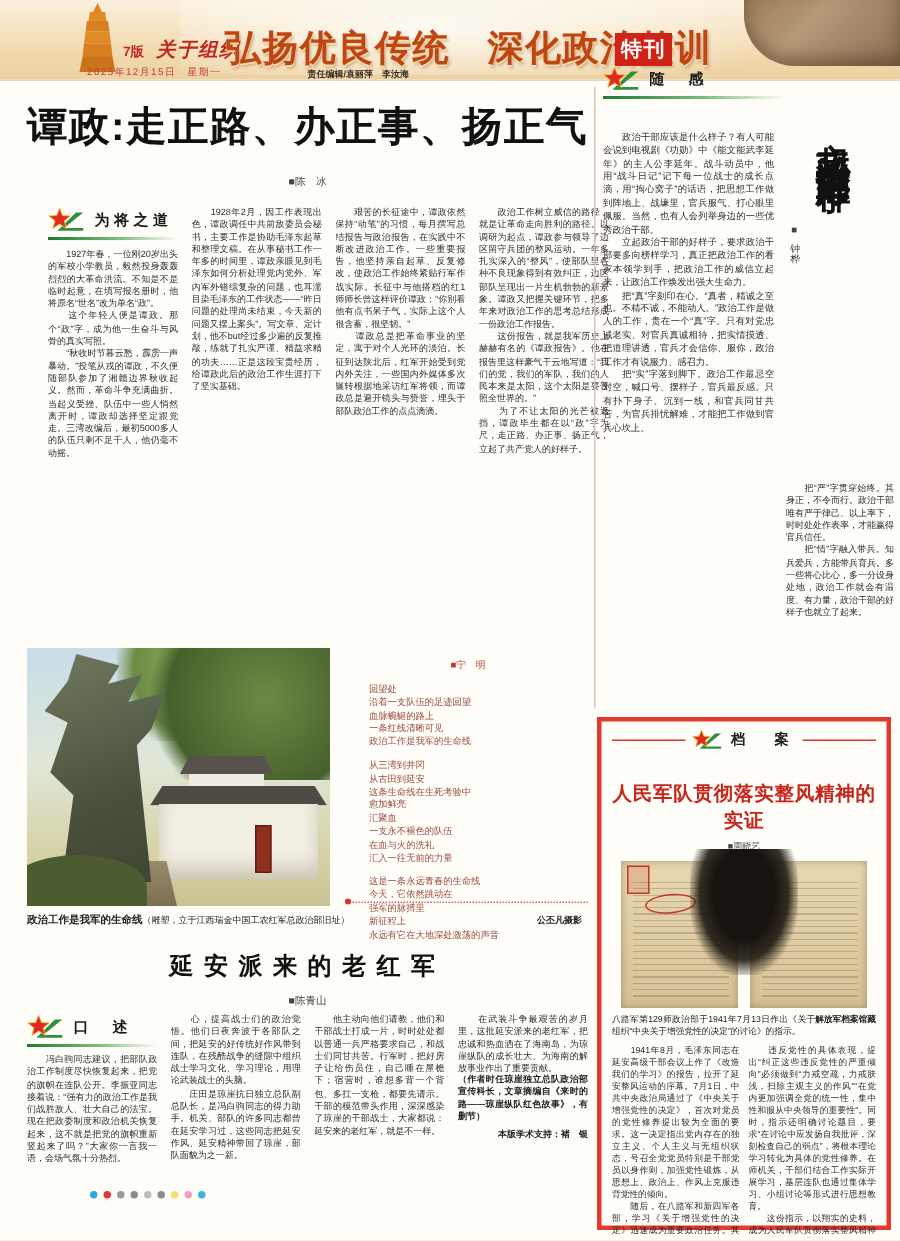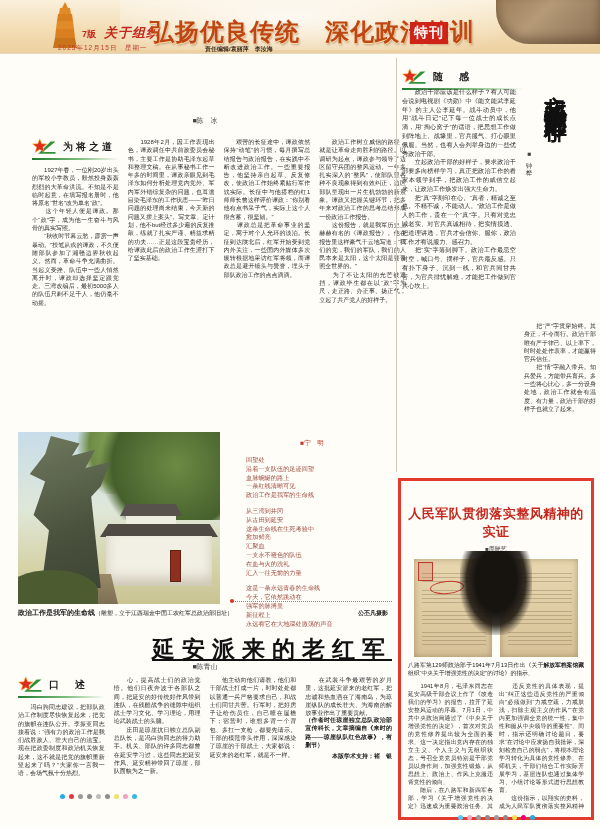--- a/index.html
+++ b/index.html
@@ -88,33 +88,33 @@
   .stanza { color:#9c4a3f; font-size:6.2px; line-height:8.8px; white-space:pre-line;
     padding-left:14px; margin-bottom:7px; }
   .poem-sep { position:absolute; left:232px; top:601px; width:160px; border-top:1.5px dotted #e0635a; }
   .poem-sep .sep-dot { position:absolute; left:-2px; top:-3px; width:4px; height:4px;
     border-radius:50%; background:#d8352b; }
   .photo-caption { position:absolute; left:18px; top:608px; width:374px; display:flex;
     align-items:baseline; font-size:6px; color:#222; }
   .cap-bold { font-size:7px; font-weight:bold; }
   .cap-credit { margin-left:auto; font-weight:bold; padding-right:4px; }
   
-  .oral-title { position:absolute; left:18px; top:634px; width:374px; text-align:right;
-    font-size:23px; font-weight:900; letter-spacing:7px; color:#111;text-decoration:underline; }
+  .oral-title { position:absolute; left:18px; top:634px; width:374px; text-align:center;
+    font-size:16px; font-weight:900; letter-spacing:7px; color:#111; }
   .oral-author { position:absolute; left:18px; top:662px; width:374px; }
   .oral-cols { position:absolute; left:18px; top:676px; width:374px; height:116px; display:flex; gap:9px; }
   .oral-cols .col { flex:1; overflow:hidden; }
   .oral-cols .col .coltext { height:100%; }
   .oral-cols .col-with-head .coltext { height:84px; margin-top:5px; }
   .footnote { font-size:6px; line-height:8.3px; font-weight:bold; white-space:pre-line; text-align:justify; }
   .support { font-size:6px; font-weight:bold; text-align:right; margin-top:3px; }
   .dots-left { position:absolute; left:60px; top:794px; }
   
   .vsep { position:absolute; left:396px; top:58px; width:1px; height:414px; background:#cfcabe; }
-  .essay-head { position:absolute; left:402px; top:68px; width:122px;text-align:center; }
+  .essay-head { position:absolute; left:402px; top:44px; width:122px;text-align:center; }
   .essay-col1 { position:absolute; left:402px; top:88px; width:114px; height:384px; }
   .essay-col1 .coltext { height:100%; font-size:6.2px; line-height:8.8px; }
   .essay-vtitle { position:absolute; left:541px; top:76px; height:244px;
     writing-mode:vertical-rl; font-size:23px; font-weight:900; letter-spacing:3px; color:#111; }
   .essay-vauthor { position:absolute; left:524px; top:150px; writing-mode:vertical-rl;
     font-size:6.5px; color:#444; }
   .essay-col2 { position:absolute; left:524px; top:322px; width:72px; height:150px; }
   .essay-col2 .coltext { height:100%; }
   
   .archive { position:absolute; left:398px; top:478px; width:196px; height:342px;
@@ -160,20 +160,21 @@
     </svg>
     <span class="pageno">7版</span>
     <span class="papername">关于组织</span>
     <span class="banner-title">弘扬优良传统　深化政治整训</span>
     <span class="banner-tag">特刊</span>
     <span class="date-line">2025年12月15日　星期一</span>
     <span class="editors">责任编辑/袁丽萍　李汝海</span>
     <div class="header-photo"></div>
   </div>
 
+  <div class="headline">谭政:走正路、办正事、扬正气</div>
   <div class="main-byline byline">■陈　冰</div>
 
   <div class="top-cols">
     <div class="col col-with-head">
       <div class="sec-head">
         <div class="sh-row">
           <svg class="star-flag" viewBox="0 0 34 24">
             <path d="M8 21 L31 21 L31 18.6 L14 18.6 L31 4.8 L24.5 4.8 Z" fill="#2f8f3a"></path>
             <polygon points="10,1 12.6,7.6 19.6,7.9 14.2,12.3 16,19 10,15.2 4,19 5.8,12.3 0.4,7.9 7.4,7.6" fill="#e02b1f" stroke="#f3c13a" stroke-width="0.8"></polygon>
           </svg>
@@ -303,20 +304,29 @@
 　　把“实”字落到脚下。政治工作最忌空对空，喊口号、摆样子，官兵最反感。只有扑下身子、沉到一线，和官兵同甘共苦，为官兵排忧解难，才能把工作做到官兵心坎上。</div>
   </div>
   <div class="essay-vtitle">立起政治干部的好样子</div>
   <div class="essay-vauthor">■钟　桦</div>
   <div class="essay-col2">
     <div class="coltext">　　把“严”字贯穿始终。其身正，不令而行。政治干部唯有严于律己、以上率下，时时处处作表率，才能赢得官兵信任。
 　　把“情”字融入带兵。知兵爱兵，方能带兵育兵。多一些将心比心，多一分设身处地，政治工作就会有温度、有力量，政治干部的好样子也就立了起来。</div>
   </div>
 
   <div class="archive">
+    <div class="arc-head">
+      <div class="arc-line"></div>
+      <svg class="star-flag" style="width:22px;height:15px" viewBox="0 0 34 24">
+        <path d="M8 21 L31 21 L31 18.6 L14 18.6 L31 4.8 L24.5 4.8 Z" fill="#2f8f3a"></path>
+        <polygon points="10,1 12.6,7.6 19.6,7.9 14.2,12.3 16,19 10,15.2 4,19 5.8,12.3 0.4,7.9 7.4,7.6" fill="#e02b1f" stroke="#f3c13a" stroke-width="0.8"></polygon>
+      </svg>
+      <span class="arc-label">档　案</span>
+      <div class="arc-line"></div>
+    </div>
     <div class="arc-title">人民军队贯彻落实整风精神的实证</div>
     <div class="arc-author byline">■周晓艺</div>
     <div class="docs">
       <div class="doc">
         <div class="doc-lines"></div>
         <div class="stamp"></div>
         <div class="red-ellipse"></div>
       </div>
       <div class="doc">
         <div class="doc-lines"></div>

